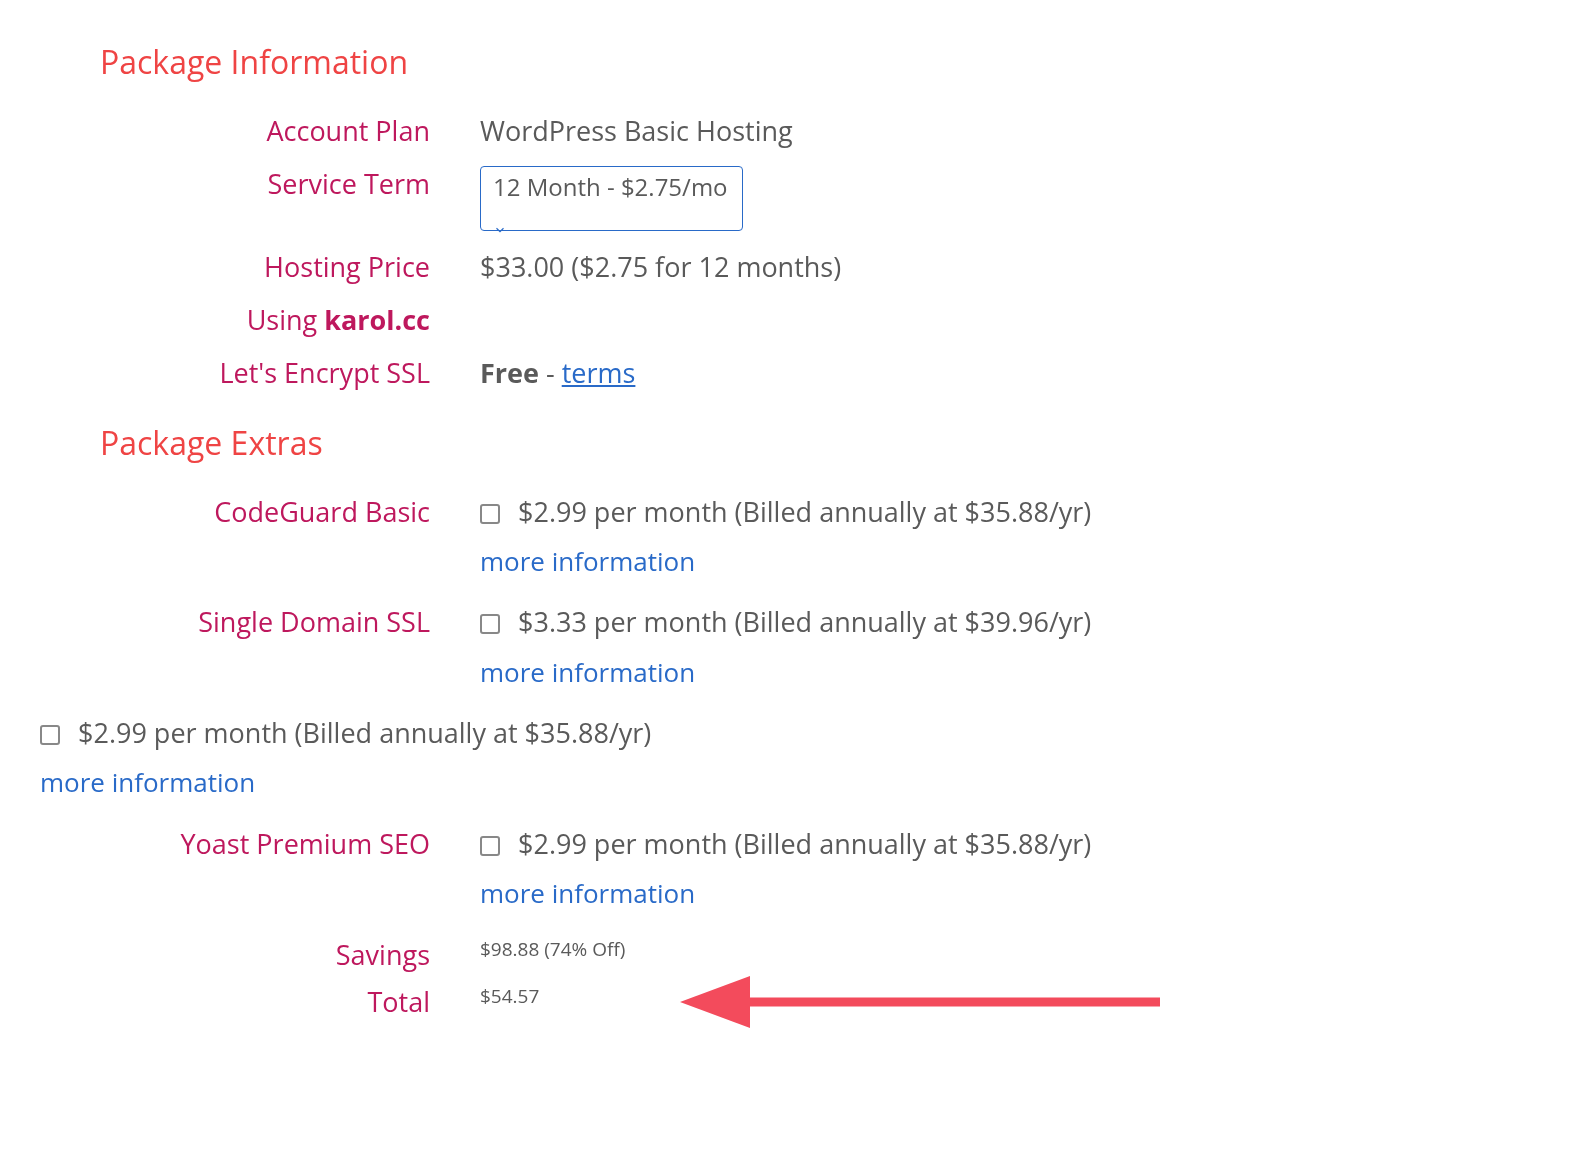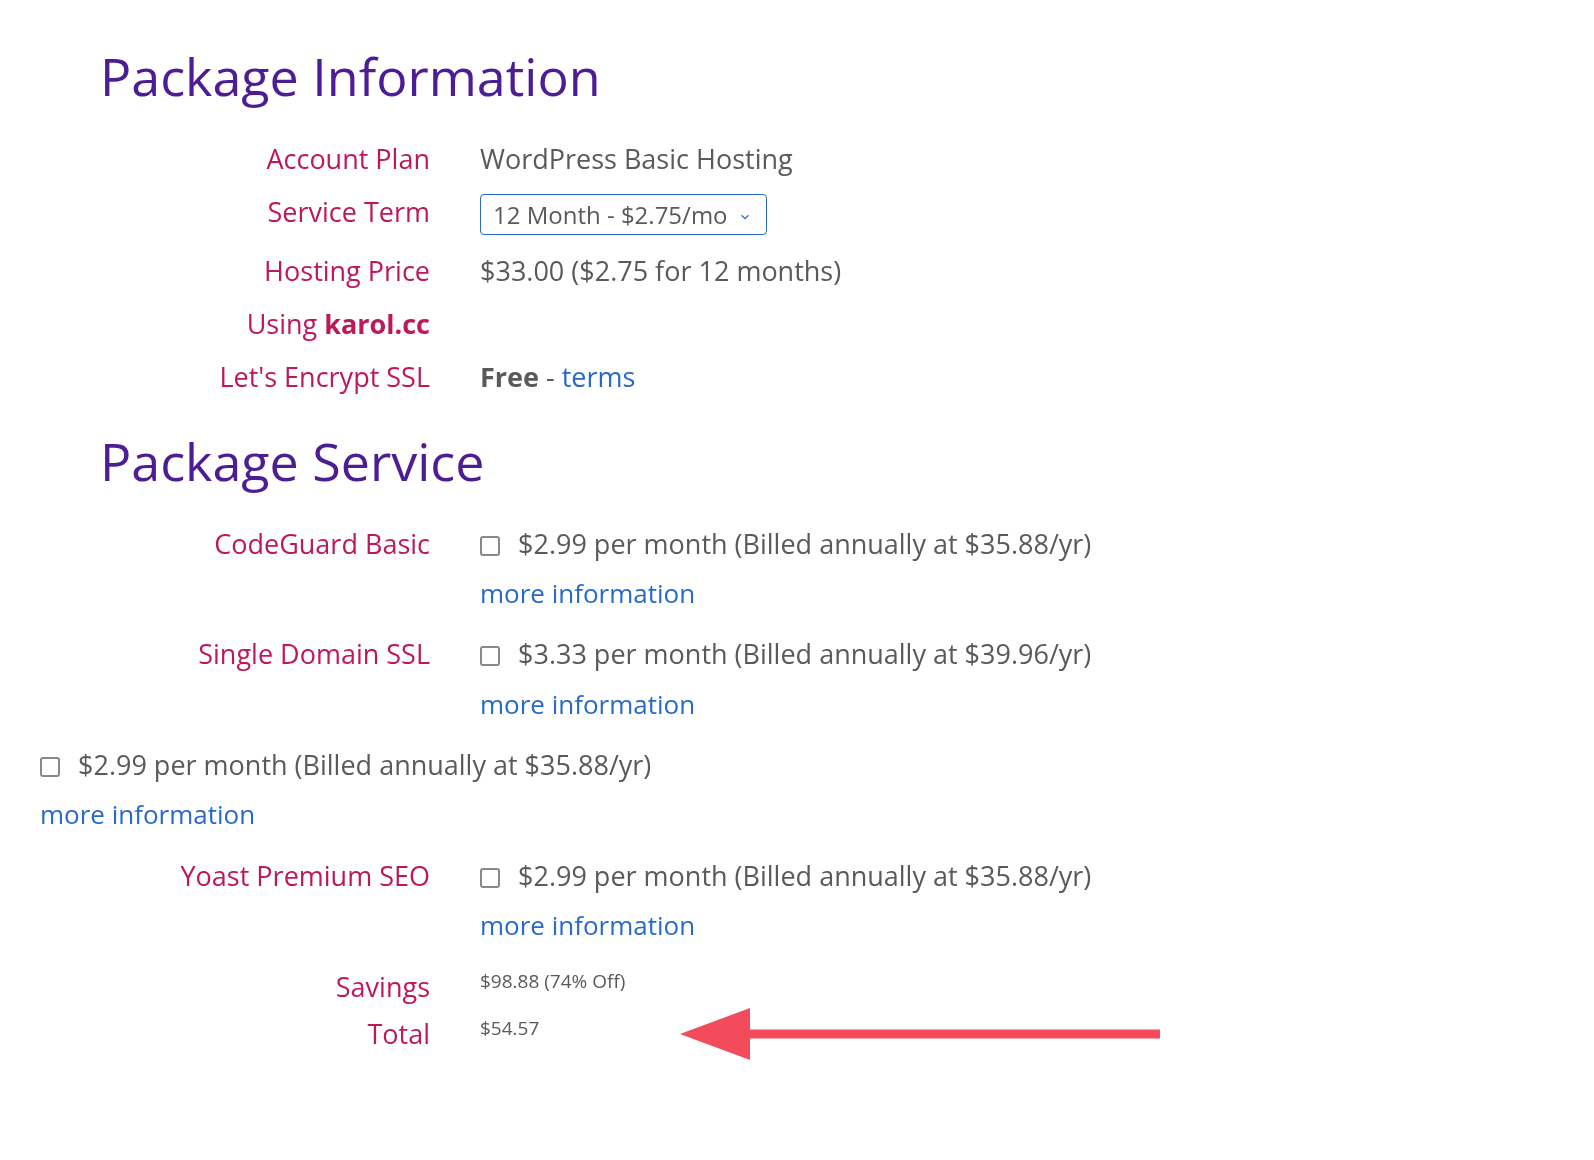--- a/index.html
+++ b/index.html
@@ -5,22 +5,22 @@
     * { box-sizing: border-box; margin: 0; padding: 0; }
     body {
       font-family: -apple-system, BlinkMacSystemFont, "Segoe UI", "Open Sans", Helvetica, Arial, sans-serif;
       background: #fff;
       padding: 20px 40px;
       color: #5a5a5a;
       font-size: 26px;
       width: 1594px;
     }
     .section-title {
-      color: #4c1d95;
-      font-size: 52px;
+      color: #ef4444;
+      font-size: 32px;
       font-weight: 400;
       margin: 20px 0 30px 60px;
     }
     .row {
       display: flex;
       align-items: flex-start;
       margin-bottom: 18px;
     }
     .label-col {
       width: 440px;
@@ -41,27 +41,28 @@
     .select-box {
       display: inline-flex;
       align-items: flex-start;
       border: 1.5px solid #296ac8;
       border-radius: 4px;
       padding: 4px 14px 4px 12px;
       color: #5a5a5a;
       font-size: 24px;
       cursor: pointer;
       gap: 10px;
+      flex-direction: column;
     }
     .chev {
       width: 14px; height: 14px;
       display: inline-block;
     }
     .chev svg { width: 100%; height: 100%; }
-    .link { color: #296ac8; cursor: pointer; }
+    .link { color: #296ac8; cursor: pointer; text-decoration: underline; }
     .dash { color: #5a5a5a; }
     .bold-inline { font-weight: 700; margin-top: 20px; }
     .extra-row { margin-bottom: 26px; }
     .checkbox {
       display: inline-block;
       width: 20px; height: 20px;
       border: 2px solid #888;
       border-radius: 3px;
       margin-right: 18px;
       position: relative;
@@ -128,21 +129,21 @@
 </div>
 
 <div class="row">
   <div class="label-col">Let's Encrypt SSL</div>
   <div class="value-col">
     <span class="bold-inline">Free</span><span class="dash"> - </span><span class="link">terms</span>
   </div>
 </div>
 
 <div class="extras-section">
-  <h2 class="section-title">Package Service</h2>
+  <h2 class="section-title">Package Extras</h2>
 
   <div class="row extra-row">
     <div class="label-col">CodeGuard Basic</div>
     <div class="value-col">
       <span class="checkbox"></span><span>$2.99 per month (Billed annually at $35.88/yr)</span><br>
       <span class="more-info">more information</span>
     </div>
   </div>
 
   <div class="row extra-row">

